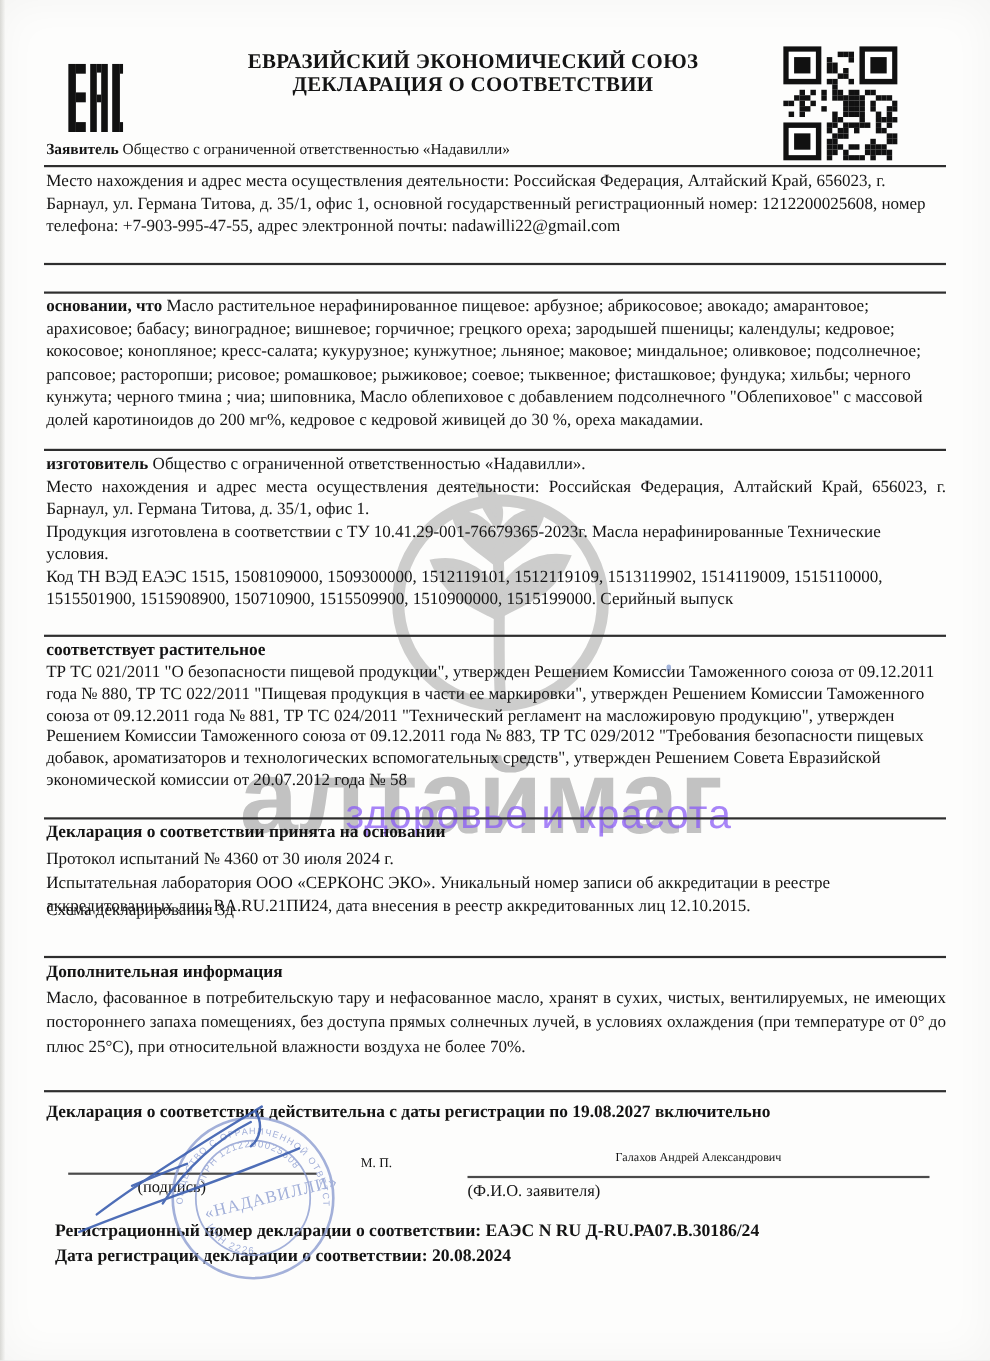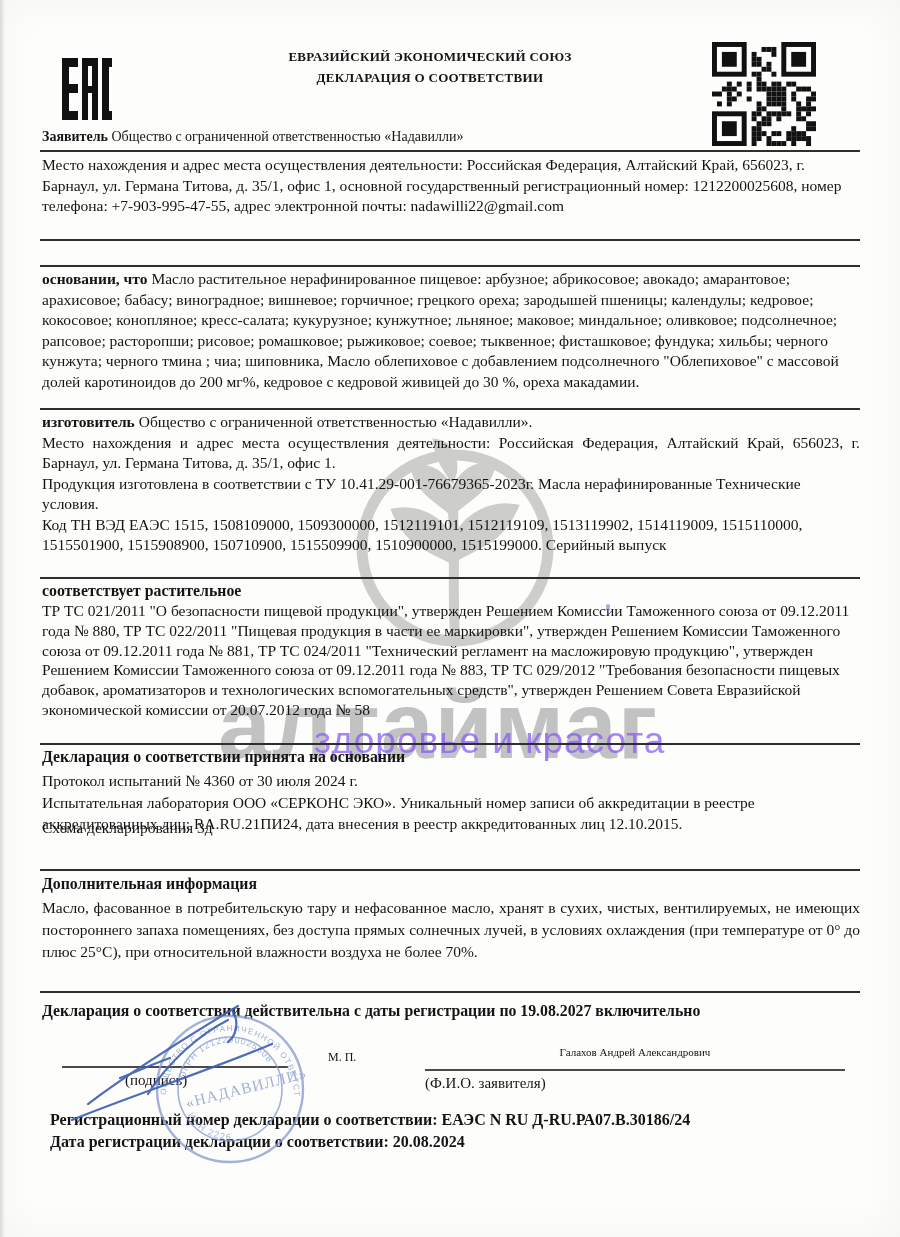--- a/index.html
+++ b/index.html
@@ -19,21 +19,21 @@
   }
   .wm-tag{
     position:absolute;left:314px;top:722px;
     font-family:"Liberation Sans",sans-serif;font-weight:400;
     font-size:37px;line-height:1;color:#8b5cf6;opacity:.75;letter-spacing:1px;
   }
   
   .content{position:absolute;inset:0;z-index:2;}
   .abs{position:absolute;left:42px;width:818px;}
   .rule{position:absolute;left:40px;width:820px;height:2px;background:#2e2e2e;}
-  .hdr-title{position:absolute;left:150px;top:46px;width:560px;text-align:center;font-weight:bold;font-size:13px;line-height:21px;letter-spacing:.3px;}
+  .hdr-title{position:absolute;left:150px;top:46px;width:560px;text-align:center;font-weight:bold;font-size:19px;line-height:21px;letter-spacing:.3px;}
   .b{font-weight:bold;}
   p.block{margin:0;font-size:15.5px;line-height:20.5px;}
   .just{text-align:justify;}
   .lbl-row{font-size:14px;line-height:19px;}
   .declares{font-size:14.7px;line-height:17.4px;}
   .heading{font-weight:bold;font-size:15.8px;line-height:19px;}
   .validity{font-weight:bold;font-size:15.8px;}
   .reg{font-weight:bold;font-size:16px;line-height:20px;}
   .sig-line{position:absolute;height:2px;background:#4a4a4a;}
   .cap{font-size:15px;}

